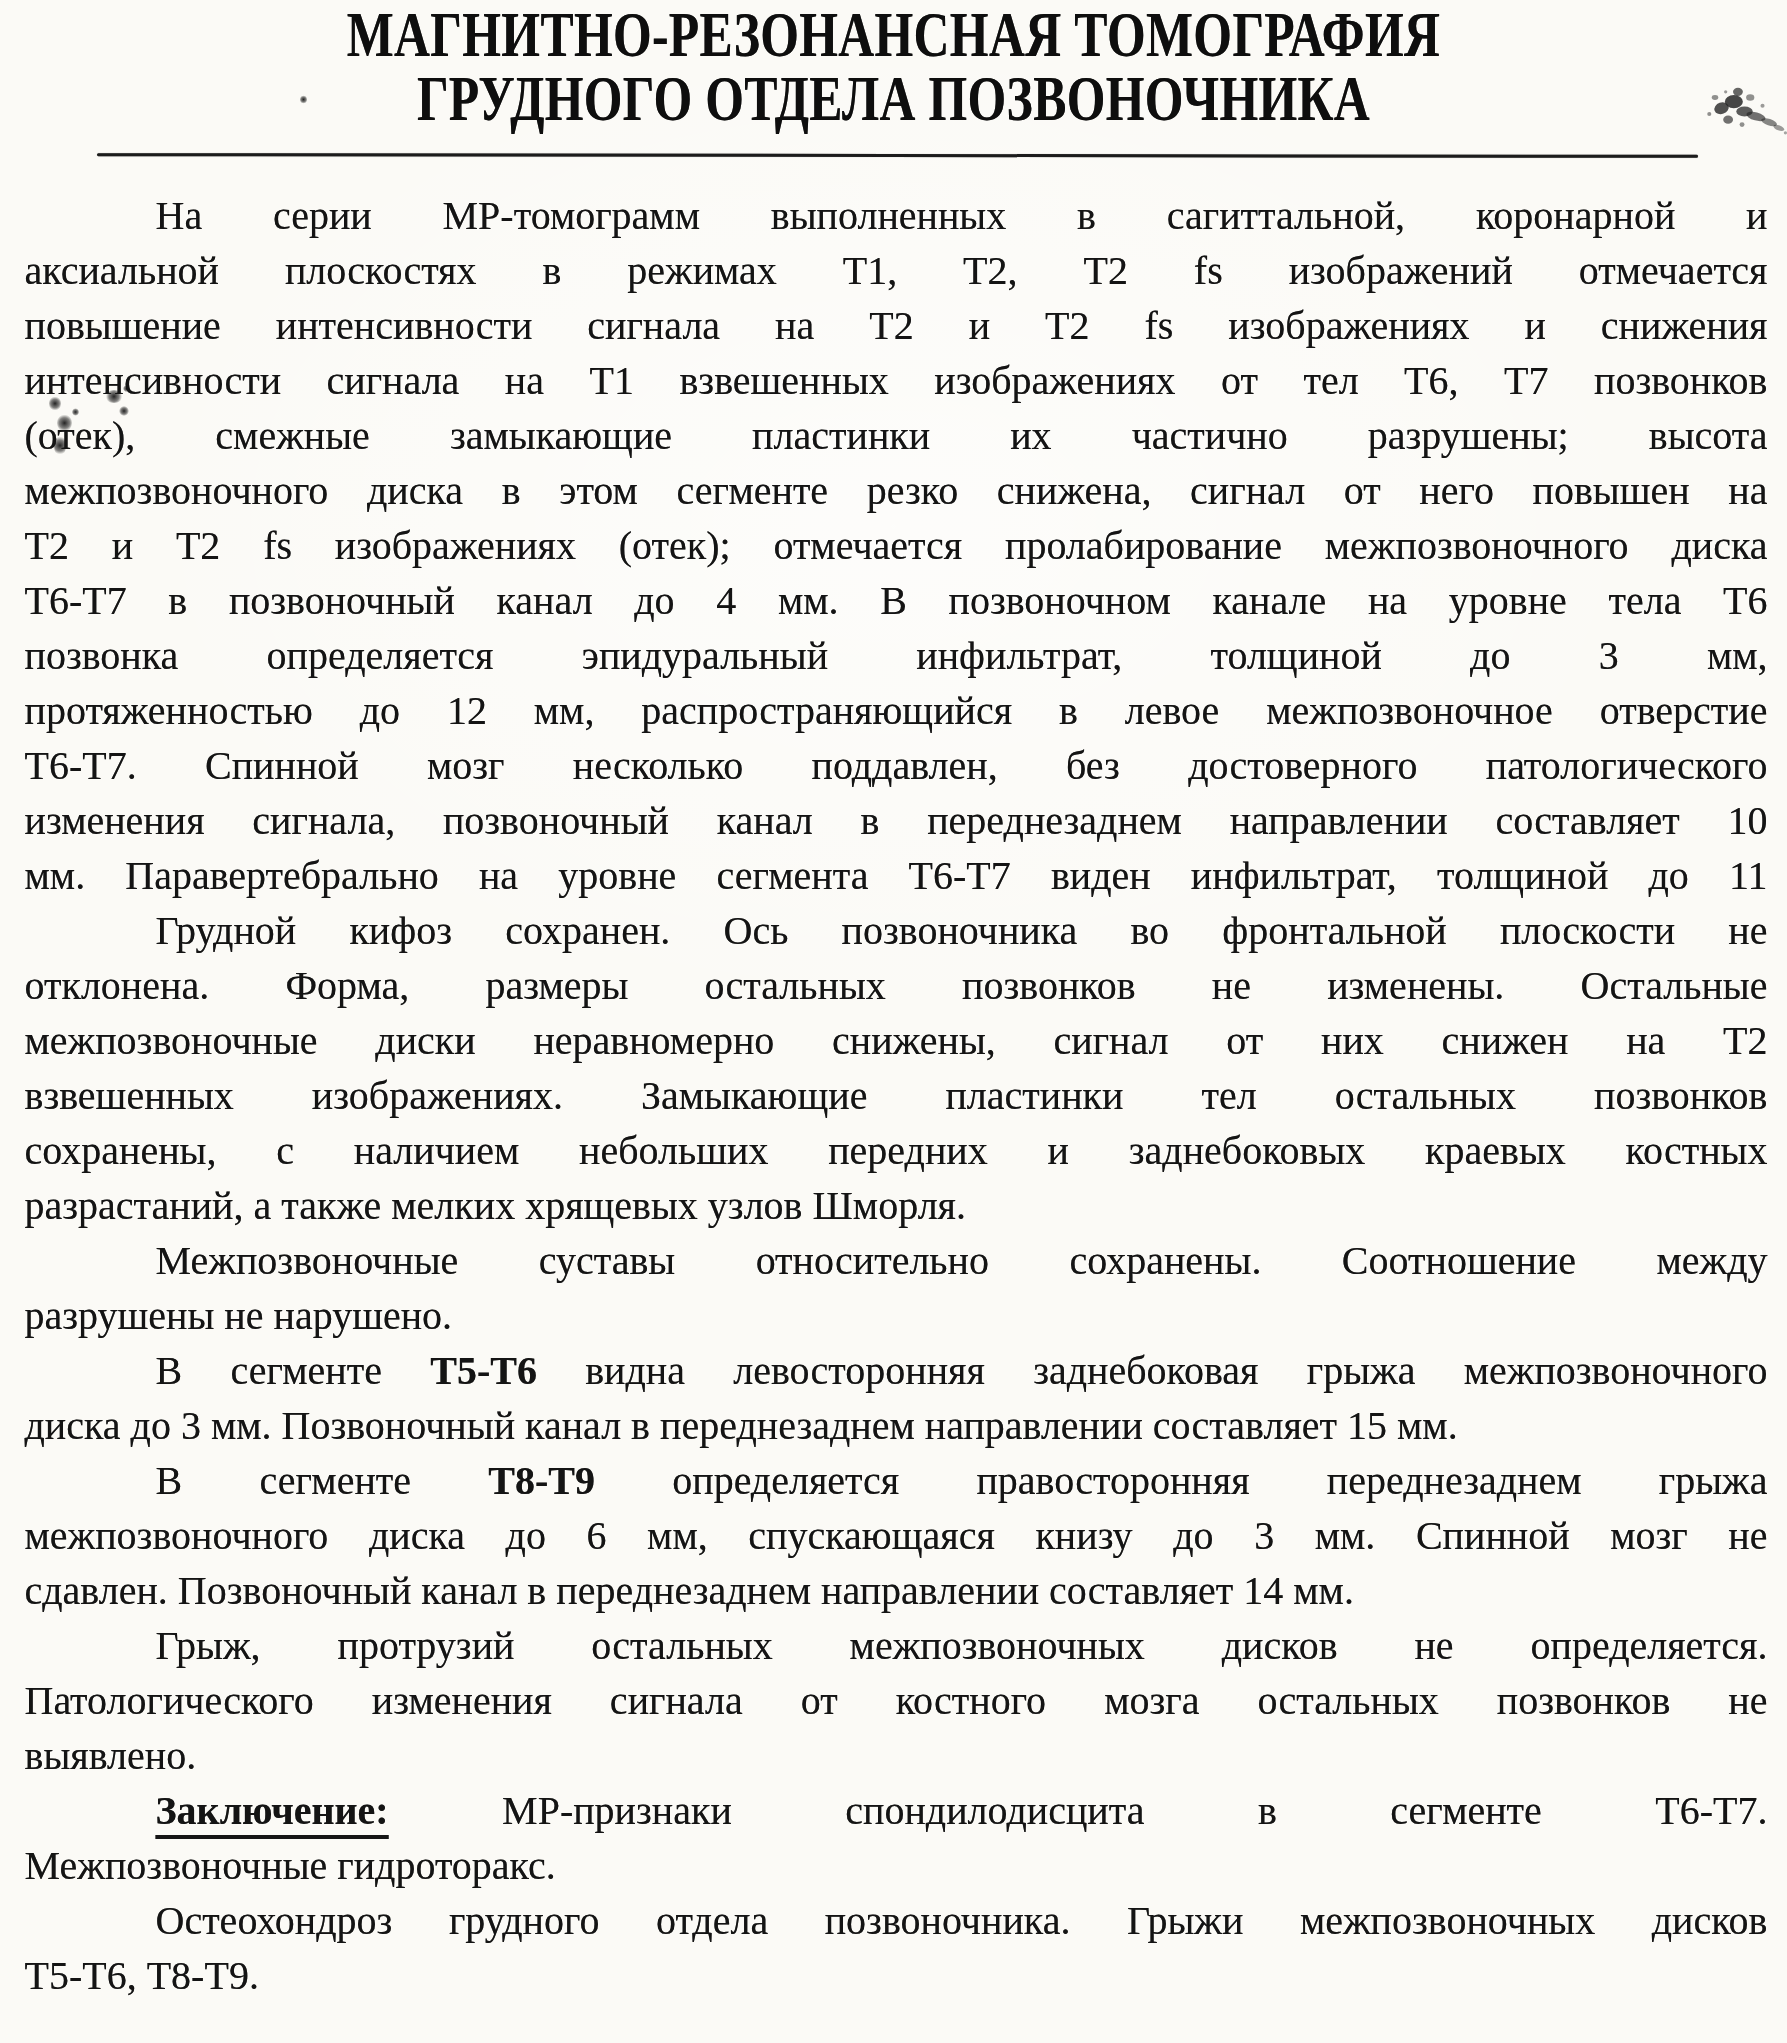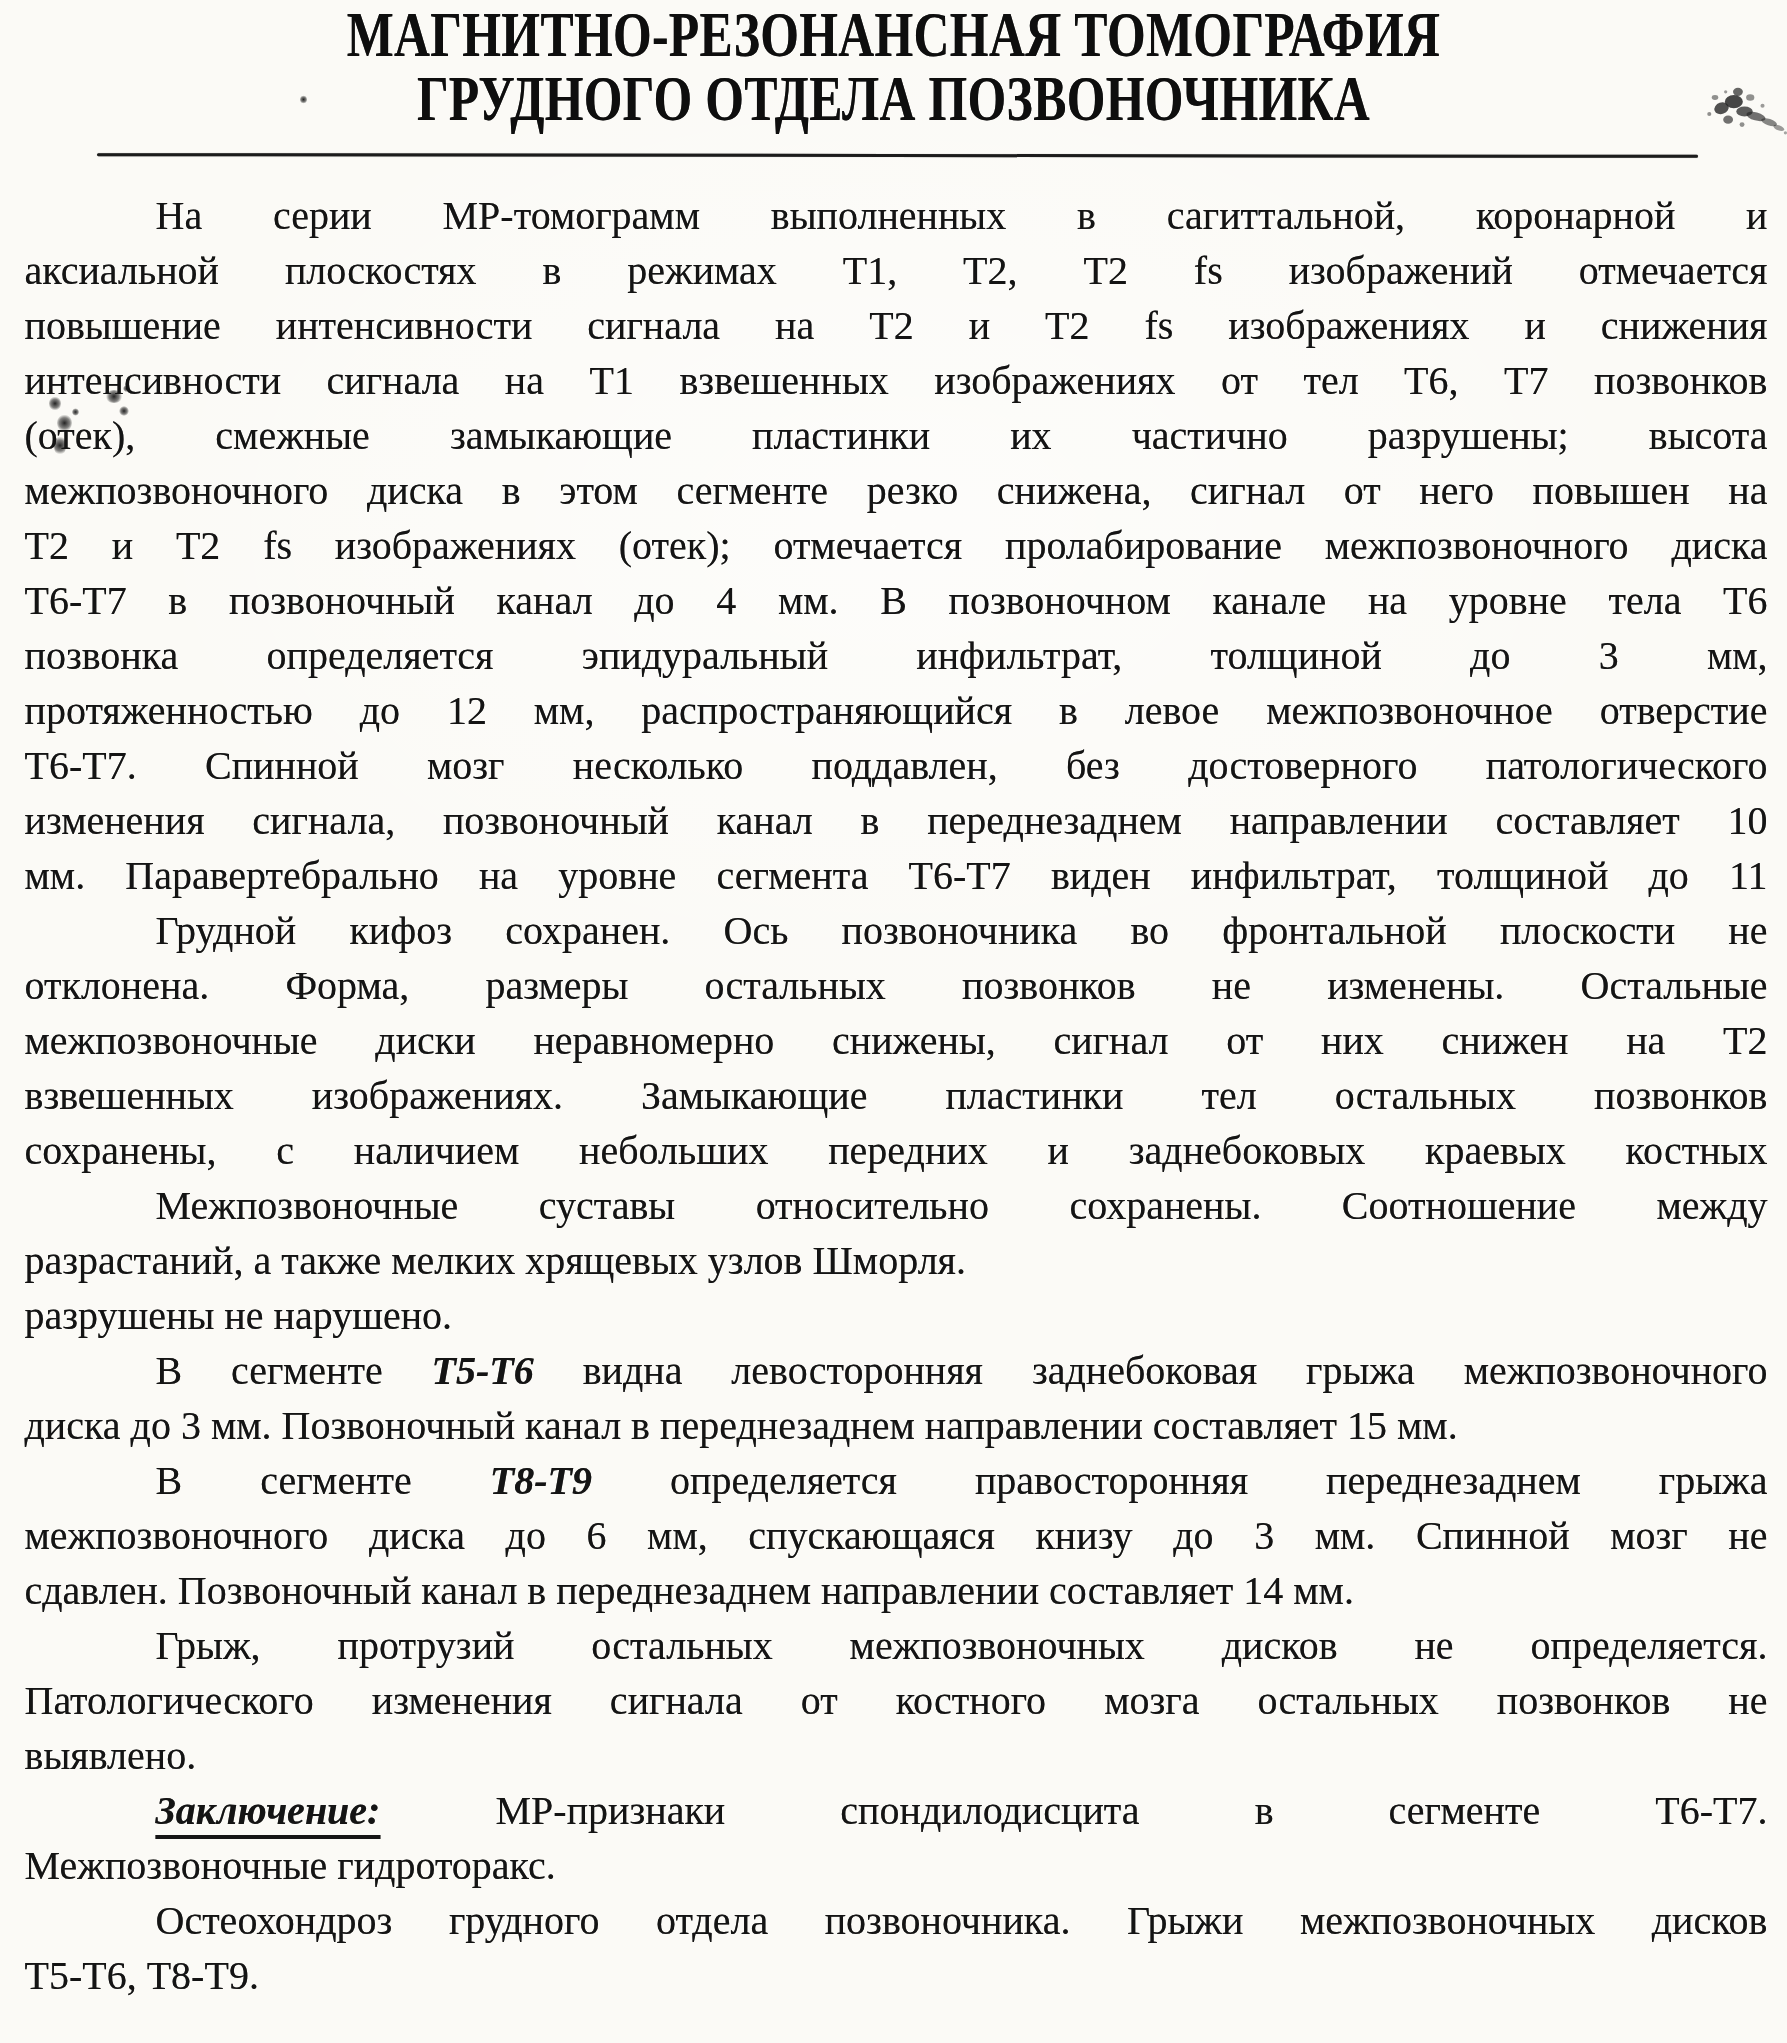--- a/index.html
+++ b/index.html
@@ -50,21 +50,21 @@
     line-height: 55px;
     text-shadow: 0 0 0.5px rgba(10,10,10,.6);
   }
   .line {
     text-align: justify;
     text-align-last: justify;
     height: 55px;
   }
   .line.indent { text-indent: 131px; }
   .line.last { text-align-last: left; }
-  .seg-b { font-weight: bold; font-style: italic; }
+  .seg-b { font-weight: bold; }
   .seg-u {
     text-decoration: underline;
     text-decoration-thickness: 4.1px;
     text-underline-offset: 10.6px;
     text-decoration-color: #161616;
   }
   
   .blot {
     position: absolute;
     top: 77px; left: 1697px;
@@ -139,22 +139,22 @@
       <div class="line"><span class="">позвонка определяется эпидуральный инфильтрат, толщиной до 3 мм,</span></div>
       <div class="line"><span class="">протяженностью до 12 мм, распространяющийся в левое межпозвоночное отверстие</span></div>
       <div class="line"><span class="">Т6-Т7. Спинной мозг несколько поддавлен, без достоверного патологического</span></div>
       <div class="line"><span class="">изменения сигнала, позвоночный канал в переднезаднем направлении составляет 10</span></div>
       <div class="line"><span class="">мм. Паравертебрально на уровне сегмента Т6-Т7 виден инфильтрат, толщиной до 11</span></div>
       <div class="line indent"><span class="">Грудной кифоз сохранен. Ось позвоночника во фронтальной плоскости не</span></div>
       <div class="line"><span class="">отклонена. Форма, размеры остальных позвонков не изменены. Остальные</span></div>
       <div class="line"><span class="">межпозвоночные диски неравномерно снижены, сигнал от них снижен на Т2</span></div>
       <div class="line"><span class="">взвешенных изображениях. Замыкающие пластинки тел остальных позвонков</span></div>
       <div class="line"><span class="">сохранены, с наличием небольших передних и заднебоковых краевых костных</span></div>
+      <div class="line last"><span class="">разрастаний, а также мелких хрящевых узлов Шморля.</span></div>
       <div class="line indent"><span class="">Межпозвоночные суставы относительно сохранены. Соотношение между</span></div>
-      <div class="line last"><span class="">разрастаний, а также мелких хрящевых узлов Шморля.</span></div>
       <div class="line last"><span class="">разрушены не нарушено.</span></div>
       <div class="line indent"><span class="">В сегменте </span><span class="seg-b">Т5-Т6</span><span class=""> видна левосторонняя заднебоковая грыжа межпозвоночного</span></div>
       <div class="line last"><span class="">диска до 3 мм. Позвоночный канал в переднезаднем направлении составляет 15 мм.</span></div>
       <div class="line indent"><span class="">В сегменте </span><span class="seg-b">Т8-Т9</span><span class=""> определяется правосторонняя переднезаднем грыжа</span></div>
       <div class="line"><span class="">межпозвоночного диска до 6 мм, спускающаяся книзу до 3 мм. Спинной мозг не</span></div>
       <div class="line last"><span class="">сдавлен. Позвоночный канал в переднезаднем направлении составляет 14 мм.</span></div>
       <div class="line indent"><span class="">Грыж, протрузий остальных межпозвоночных дисков не определяется.</span></div>
       <div class="line"><span class="">Патологического изменения сигнала от костного мозга остальных позвонков не</span></div>
       <div class="line last"><span class="">выявлено.</span></div>
       <div class="line indent"><span class="seg-b seg-u">Заключение:</span><span class=""> МР-признаки спондилодисцита в сегменте Т6-Т7.</span></div>

